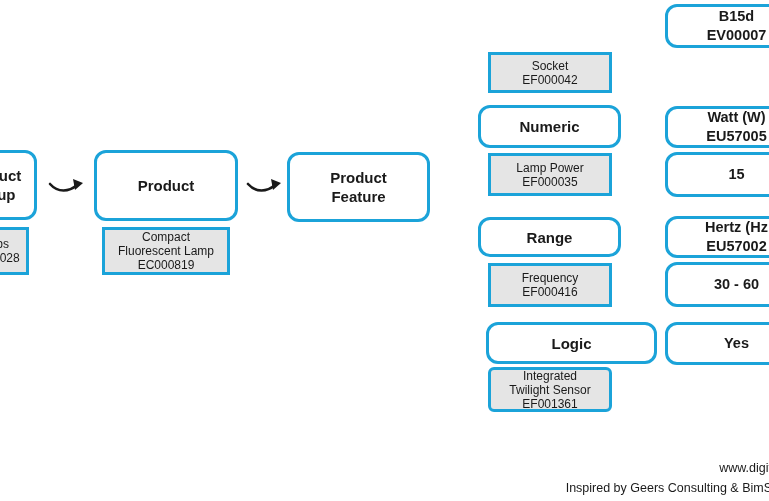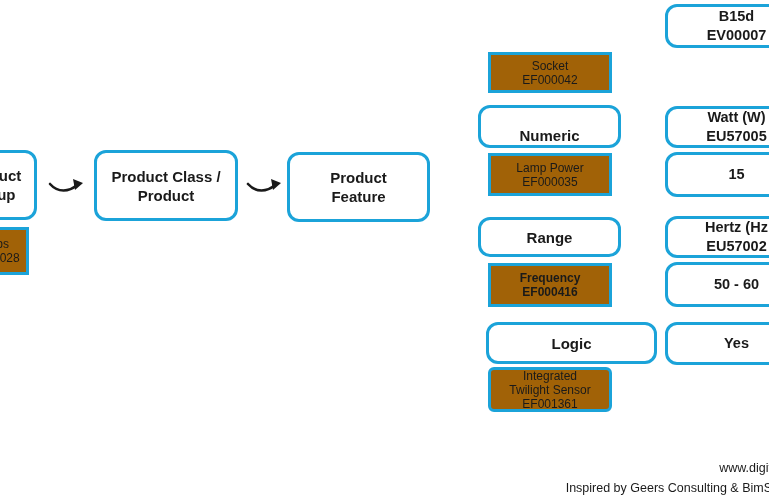--- a/index.html
+++ b/index.html
@@ -9,21 +9,21 @@
   }
   .rbox{
     position:absolute;box-sizing:border-box;background:#fff;
     border:3px solid #1ba3d9;border-radius:12px;
     display:flex;flex-direction:column;align-items:center;justify-content:center;
     font-weight:bold;text-align:center;
   }
   .rbox.h1{font-size:15px;line-height:19px;}
   .rbox.val{font-size:14.5px;line-height:19px;}
   .sbox{
-    position:absolute;box-sizing:border-box;background:#a16207;
+    position:absolute;box-sizing:border-box;background:#e5e5e5;
     border:3px solid #1ba3d9;
     display:flex;flex-direction:column;justify-content:center;
     font-size:12px;line-height:14px;text-align:center;
   }
   .arrow{position:absolute;width:38px;height:22px;}
   #footer{
     position:absolute;right:-3px;top:458px;text-align:right;
     font-size:12.5px;line-height:20px;color:#1a1a1a;white-space:nowrap;
   }
 </style>
@@ -40,51 +40,55 @@
     <span>Lamps</span>
     <span>EG000028</span>
   </div>
 
   <svg class="arrow" style="left:48px;top:175px;" viewBox="0 0 38 22">
     <path d="M2,9 C10,18 21,17 29,10" fill="none" stroke="#1a1a1a" stroke-width="2.6" stroke-linecap="round"></path>
     <path d="M25,4 L35,8 L27,15 Z" fill="#1a1a1a"></path>
   </svg>
 
   <div class="rbox h1" style="left:94px;top:150px;width:144px;height:71px;">
-    <span>Product Class /</span>
     <span>Product</span>
+  </div>
+  <div class="sbox" style="left:102px;top:227px;width:128px;height:48px;">
+    <span>Compact</span>
+    <span>Fluorescent Lamp</span>
+    <span>EC000819</span>
   </div>
 
   <svg class="arrow" style="left:246px;top:175px;" viewBox="0 0 38 22">
     <path d="M2,9 C10,18 21,17 29,10" fill="none" stroke="#1a1a1a" stroke-width="2.6" stroke-linecap="round"></path>
     <path d="M25,4 L35,8 L27,15 Z" fill="#1a1a1a"></path>
   </svg>
 
   <div class="rbox h1" style="left:287px;top:152px;width:143px;height:70px;">
     <span>Product</span>
     <span>Feature</span>
   </div>
 
   <div class="sbox" style="left:488px;top:52px;width:124px;height:41px;">
     <span>Socket</span>
     <span>EF000042</span>
   </div>
 
-  <div class="rbox h1" style="left:478px;top:105px;width:143px;height:43px;justify-content:flex-end;">
+  <div class="rbox h1" style="left:478px;top:105px;width:143px;height:43px;">
     <span>Numeric</span>
   </div>
   <div class="sbox" style="left:488px;top:153px;width:124px;height:43px;">
     <span>Lamp Power</span>
     <span>EF000035</span>
   </div>
 
   <div class="rbox h1" style="left:478px;top:217px;width:143px;height:40px;">
     <span>Range</span>
   </div>
-  <div class="sbox" style="left:488px;top:263px;width:124px;height:44px;font-weight:bold;">
+  <div class="sbox" style="left:488px;top:263px;width:124px;height:44px;">
     <span>Frequency</span>
     <span>EF000416</span>
   </div>
 
   <div class="rbox h1" style="left:486px;top:322px;width:171px;height:42px;">
     <span>Logic</span>
   </div>
   <div class="sbox" style="left:488px;top:367px;width:124px;height:45px;border-radius:6px;">
     <span>Integrated</span>
     <span>Twilight Sensor</span>
@@ -102,21 +106,21 @@
   </div>
   <div class="rbox val" style="left:665px;top:152px;width:143px;height:45px;">
     <span>15</span>
   </div>
 
   <div class="rbox val" style="left:665px;top:216px;width:143px;height:42px;">
     <span>Hertz (Hz</span>
     <span>EU57002</span>
   </div>
   <div class="rbox val" style="left:665px;top:262px;width:143px;height:45px;">
-    <span>50 - 60</span>
+    <span>30 - 60</span>
   </div>
 
   <div class="rbox val" style="left:665px;top:322px;width:143px;height:43px;">
     <span>Yes</span>
   </div>
 
   <div id="footer">
     <div>www.digit</div>
     <div>Inspired by Geers Consulting &amp; BimS</div>
   </div>

